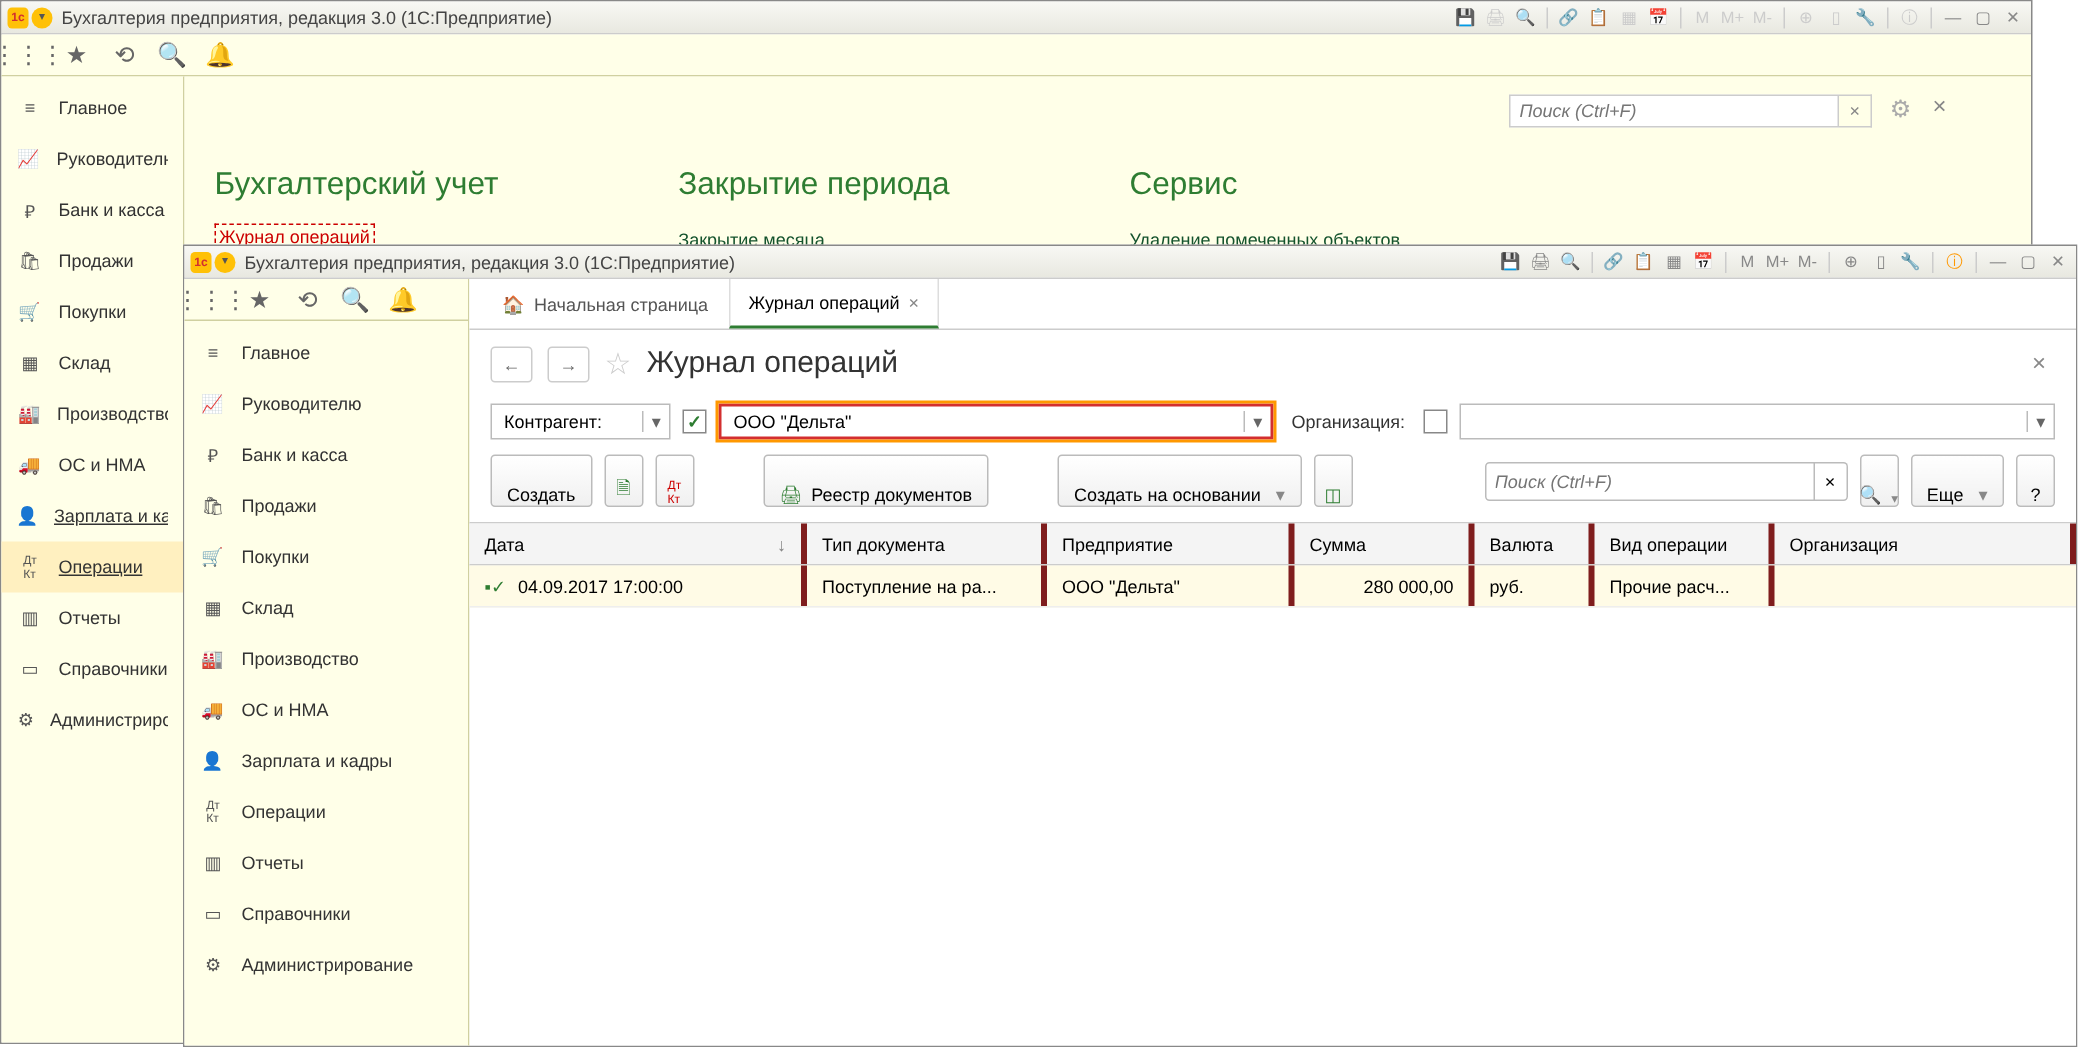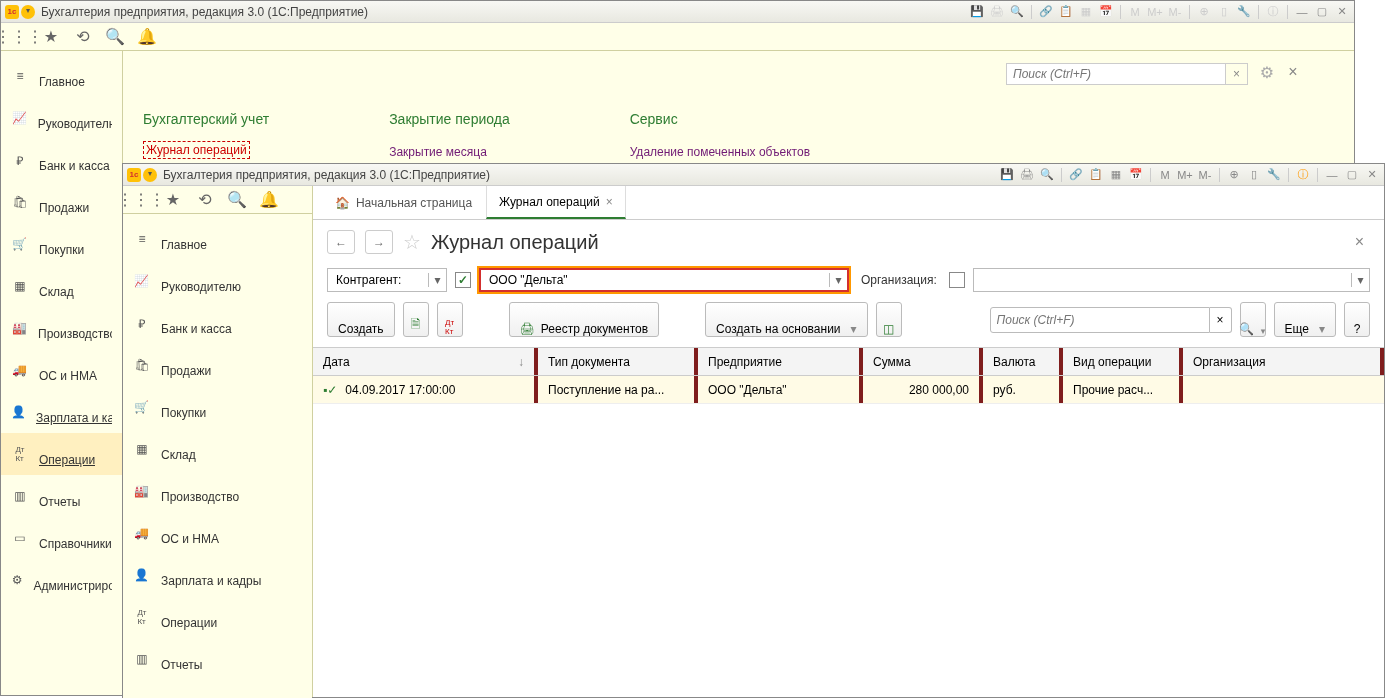--- a/index.html
+++ b/index.html
@@ -21,32 +21,32 @@
 .subbar { height: 28px; background: #ffffe8; border-bottom: 1px solid #d0d0a0; display: flex; align-items: center; padding: 0 8px; gap: 12px; }
 .sb-ico { width: 20px; height: 20px; display: flex; align-items: center; justify-content: center; color: #666; font-size: 16px; }
 
 .body1 { display: flex; height: calc(100% - 50px); }
 .sidebar { width: 122px; background: #ffffe8; border-right: 1px solid #d0d0a0; padding-top: 4px; }
 .sidebar2 { width: 190px; }
 .sb-item { display: flex; align-items: center; padding: 8px 10px; gap: 10px; color: #333; cursor: pointer; }
 .sb-item.active { background: #fff0c0; }
 .sb-item .icn { width: 18px; height: 18px; display: flex; align-items: center; justify-content: center; color: #555; }
 .sb-item.active .lbl, .sb-item.underline .lbl { text-decoration: underline; }
-.sb-item .lbl { white-space: nowrap; overflow: hidden; margin-top: 12px; }
+.sb-item .lbl { white-space: nowrap; overflow: hidden; }
 
 .main1 { flex: 1; background: #ffffe8; position: relative; }
 .search-top { position: absolute; right: 50px; top: 12px; display: flex; align-items: center; }
 .search-inp { width: 220px; height: 22px; border: 1px solid #ccc; padding: 0 6px; color: #999; font-style: italic; }
 .search-x { width: 22px; height: 22px; border: 1px solid #ccc; border-left: none; text-align: center; line-height: 20px; color: #888; }
 .gear-top { width: 22px; height: 22px; margin-left: 8px; color: #aaa; font-size: 16px; text-align: center; }
 .close-tab-top { width: 22px; height: 22px; margin-left: 4px; color: #888; font-size: 16px; text-align: center; }
 
 .sections { display: flex; gap: 120px; padding: 60px 20px 0 20px; }
-.section h3 { color: #2e7d32; font-size: 14px; font-weight: normal; margin-bottom: 14px; }
-.section a { color: #701a75; display: block; padding: 4px 0; }
+.section h3 { color: #2e7d32; font-size: 21px; font-weight: normal; margin-bottom: 14px; }
+.section a { color: #14532d; display: block; padding: 4px 0; }
 .section a.hl { color: #c00; border: 1px dashed #c00; padding: 1px 2px; display: inline-block; }
 
 .main2 { flex: 1; background: #fff; display: flex; flex-direction: column; }
 .tabbar { height: 34px; border-bottom: 1px solid #ccc; display: flex; align-items: center; padding: 0 8px; background: #fff; }
 .tab-home { display: flex; align-items: center; gap: 6px; padding: 0 14px; height: 100%; color: #555; }
 .tab { display: flex; align-items: center; gap: 6px; padding: 0 12px; height: 100%; border-left: 1px solid #ddd; border-right: 1px solid #ddd; }
 .tab.active { border-bottom: 2px solid #2e7d32; }
 .tab-close { color: #888; font-size: 12px; }
 
 .page-header { display: flex; align-items: center; padding: 10px 14px; gap: 10px; }

